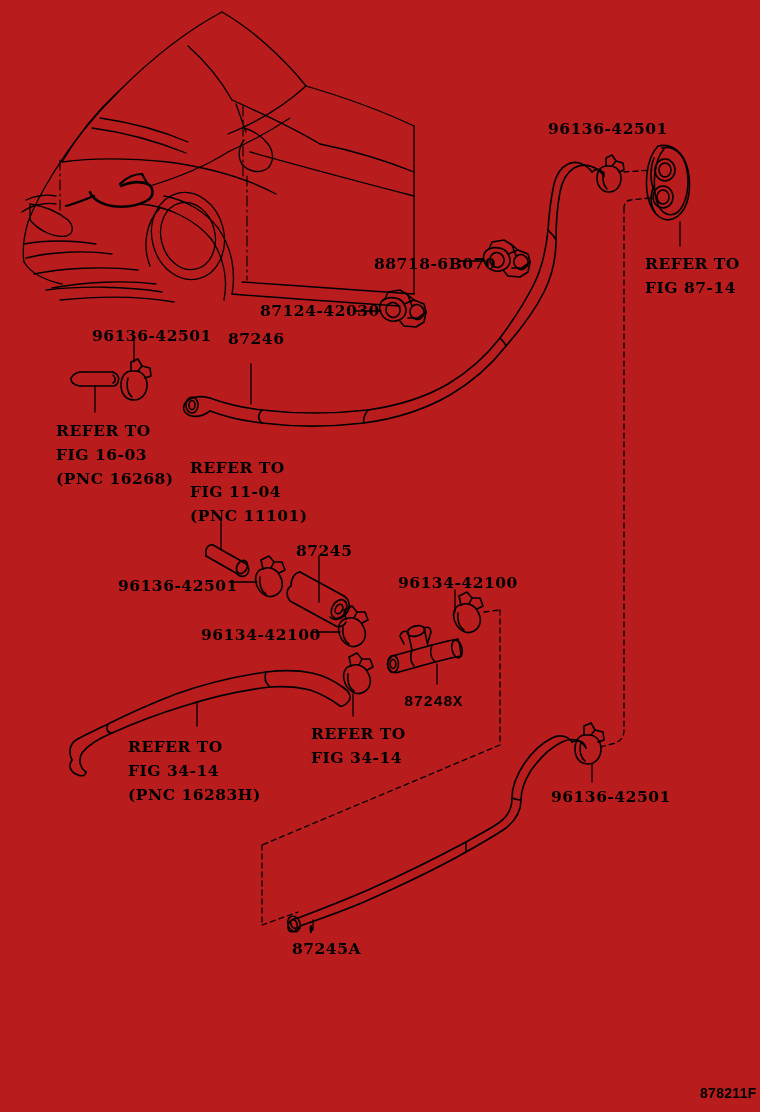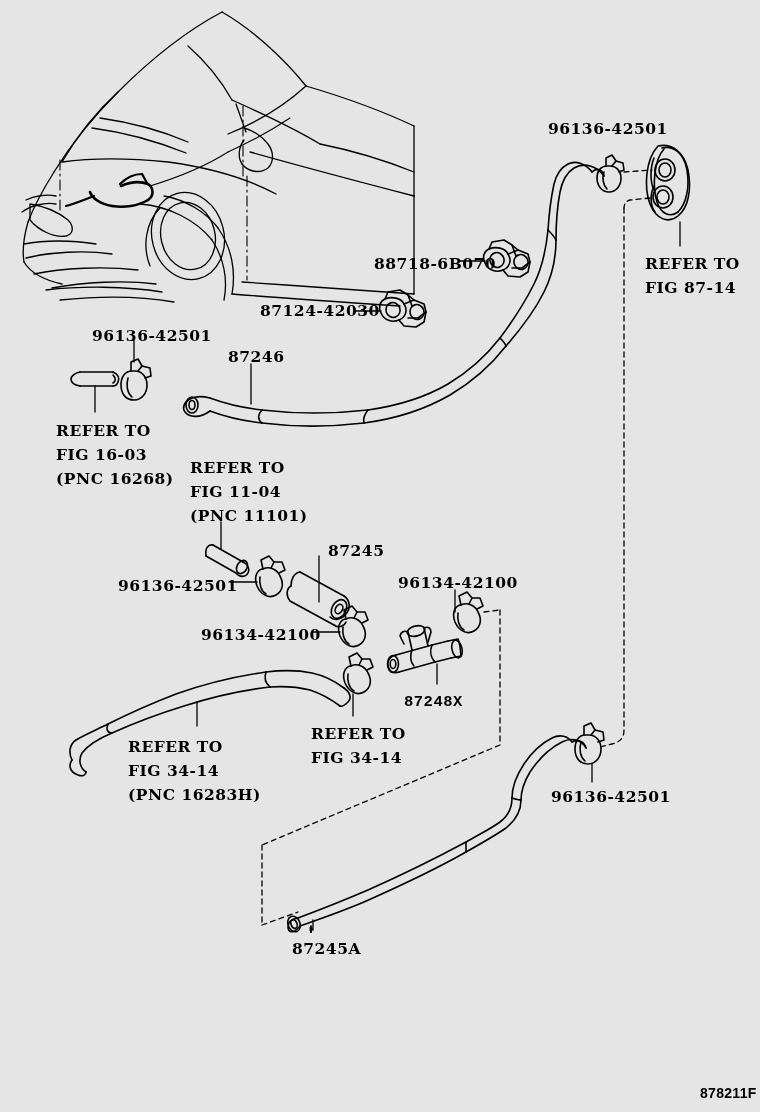--- a/index.html
+++ b/index.html
@@ -1,20 +1,20 @@
 <!DOCTYPE html>
 <html><head>
 <meta charset="utf-8">
 <style>
   html,body{margin:0;padding:0;background:#fff;}
   body{
     font-family:"DejaVu Serif", serif;
     width:760px;height:1112px;position:relative;overflow:hidden;
   }
-  #sheet{position:absolute;left:0;top:0;width:760px;height:1112px;background:#e5e5e5;}
+  #sheet{position:absolute;left:0;top:0;width:760px;height:1112px;background:#b91c1c;}
   svg.layer{position:absolute;left:0;top:0;width:760px;height:1112px;}
   .lbl{
     position:absolute;
     font-family:"DejaVu Serif", serif;
     font-weight:bold;
     font-size:15.5px;
     letter-spacing:0.5px;
     color:#000;
     white-space:pre;
     line-height:21px;
@@ -370,28 +370,28 @@
       <path d="M592,764 L592,782" stroke-width="1.3"></path>
     </g>
   </svg>
 
   <div class="lbl" style="left:548px;top:118px;">96136-42501</div>
   <div class="lbl multi" style="left:645px;top:252px;">REFER TO
 FIG 87-14</div>
   <div class="lbl" style="left:339px;top:253px;margin-left:35px;">88718-6B070</div>
   <div class="lbl" style="left:235px;top:300px;margin-left:25px;">87124-42030</div>
   <div class="lbl" style="left:92px;top:325px;">96136-42501</div>
-  <div class="lbl" style="left:228px;top:346px;">87246</div>
+  <div class="lbl" style="left:228px;top:328px;">87246</div>
   <div class="lbl multi" style="left:56px;top:419px;">REFER TO
 FIG 16-03
 (PNC 16268)</div>
   <div class="lbl multi" style="left:190px;top:456px;">REFER TO
 FIG 11-04
 (PNC 11101)</div>
-  <div class="lbl" style="left:296px;top:540px;margin-left:32px;">87245</div>
+  <div class="lbl" style="left:296px;top:540px;">87245</div>
   <div class="lbl" style="left:118px;top:575px;">96136-42501</div>
   <div class="lbl" style="left:398px;top:572px;">96134-42100</div>
   <div class="lbl" style="left:201px;top:624px;">96134-42100</div>
   <div class="lbl" style="left:404px;top:692px;font-family:Liberation Mono, monospace;">87248X</div>
   <div class="lbl multi" style="left:128px;top:735px;">REFER TO
 FIG 34-14
 (PNC 16283H)</div>
   <div class="lbl multi" style="left:311px;top:722px;">REFER TO
 FIG 34-14</div>
   <div class="lbl" style="left:551px;top:786px;">96136-42501</div>

